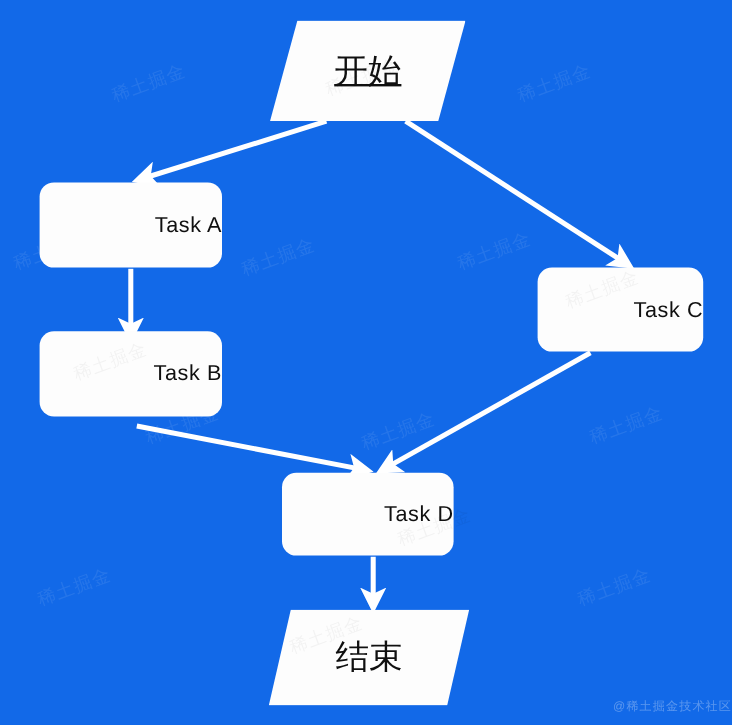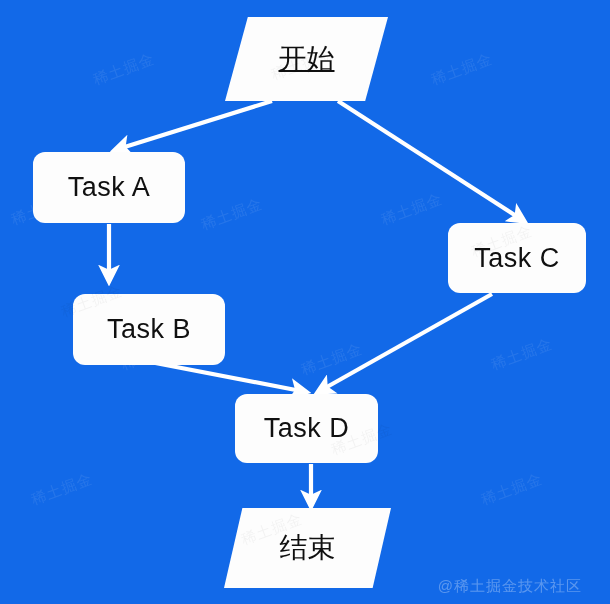--- a/index.html
+++ b/index.html
@@ -31,22 +31,23 @@
     display: flex;
     align-items: center;
     justify-content: center;
     color: #101010;
     z-index: 3;
     box-sizing: border-box;
   }
   .node-task {
     background: #fdfdfd;
     border-radius: 12px;
-    font-size: 27px;
+    font-size: 18px;
     letter-spacing: 0.5px;
+    justify-content: flex-end;
   }
   .node-term {
     background: transparent;
     font-size: 28px;
   }
   .node-term .term-shape {
     position: absolute;
     left: 0;
     top: 0;
     width: 100%;
@@ -54,23 +55,23 @@
     background: #fdfdfd;
     z-index: -1;
   }
   .term-label {
     position: relative;
     z-index: 2;
     font-weight: 400;
   }
   .wm-corner {
     position: absolute;
-    right: 28px;
+    right: 0;
     bottom: 8px;
-    font-size: 15px;
+    font-size: 10px;
     color: rgba(255,255,255,0.30);
     letter-spacing: 1px;
     z-index: 5;
     user-select: none;
   }
   .wm-bg {
     position: absolute;
     font-size: 15px;
     color: rgba(255,255,255,0.085);
     transform: rotate(-20deg);
@@ -124,21 +125,21 @@
 
   <div class="node node-term" style="left:225px; top:17px; width:163px; height:84px;text-decoration:underline;">
     <div class="term-shape" style="clip-path: polygon(14% 0%, 100% 0%, 86% 100%, 0% 100%);"></div>
     <span class="term-label">开始</span>
   </div>
 
   <div class="node node-task" style="left:33px; top:152px; width:152px; height:71px;">
     <span>Task A</span>
   </div>
 
-  <div class="node node-task" style="left:33px; top:294px; width:152px; height:71px;margin-left:40px;">
+  <div class="node node-task" style="left:33px; top:276px; width:152px; height:71px;">
     <span>Task B</span>
   </div>
 
   <div class="node node-task" style="left:448px; top:223px; width:138px; height:70px;">
     <span>Task C</span>
   </div>
 
   <div class="node node-task" style="left:235px; top:394px; width:143px; height:69px;">
     <span>Task D</span>
   </div>

